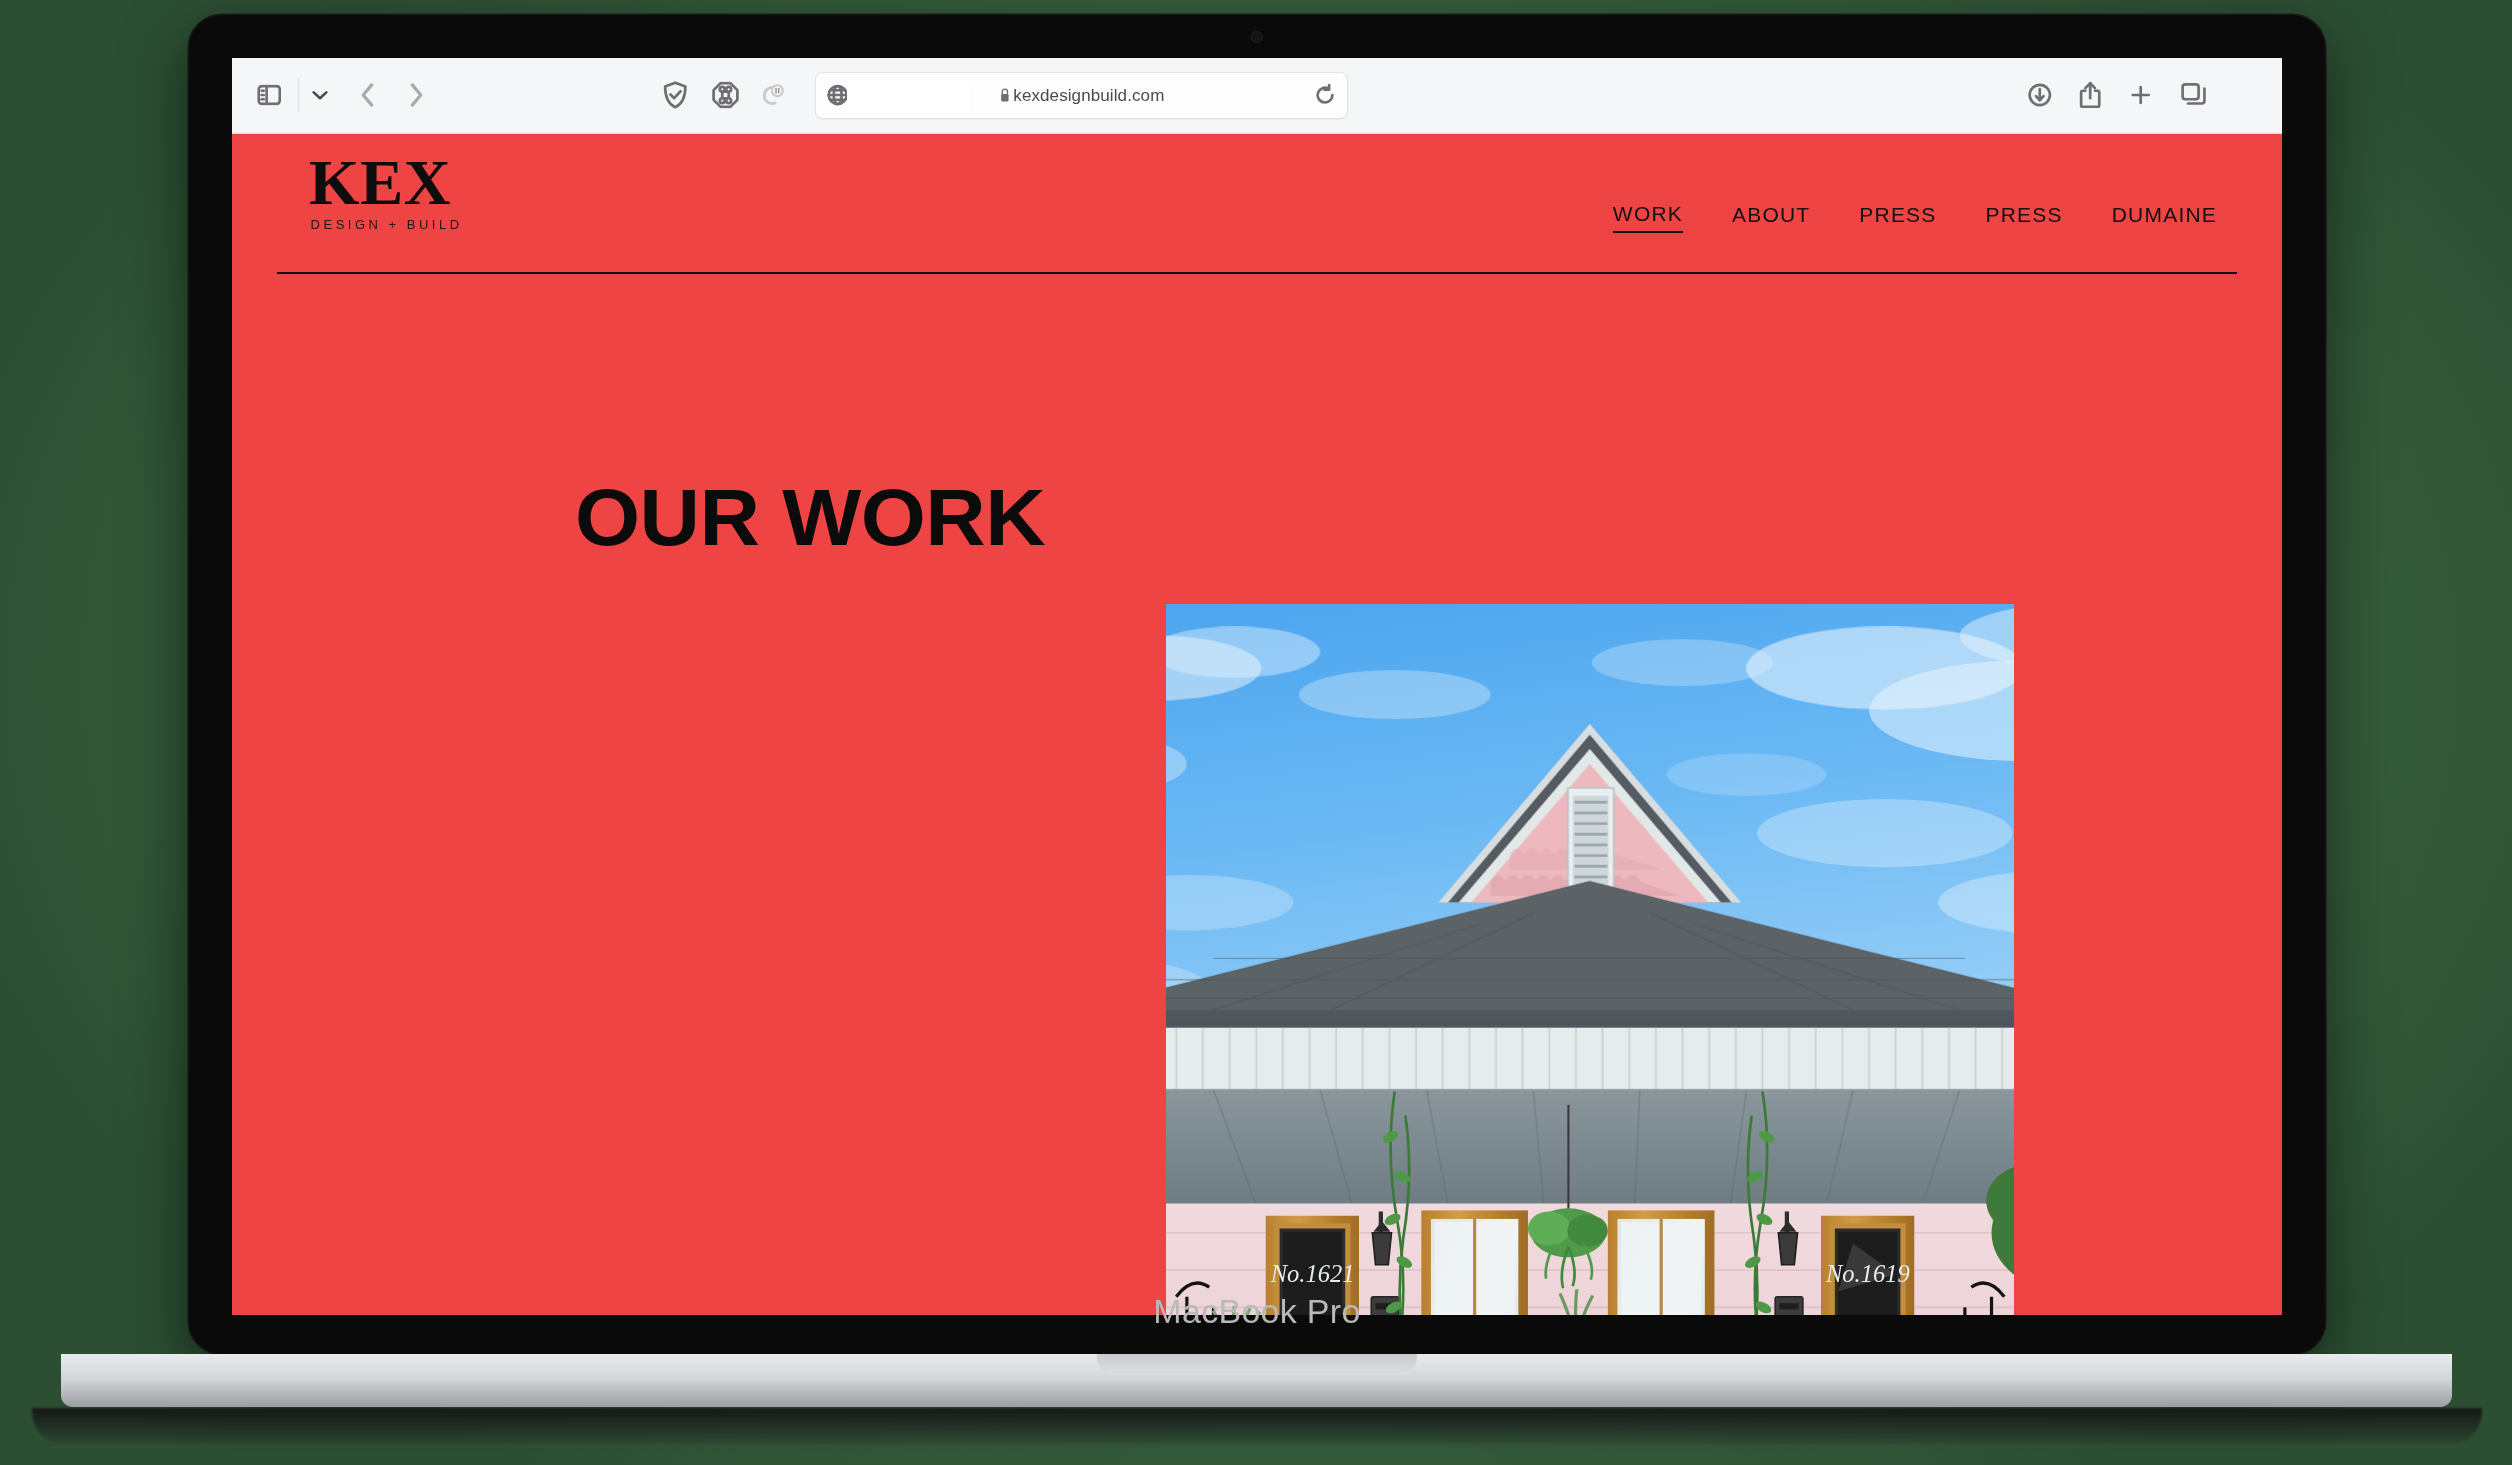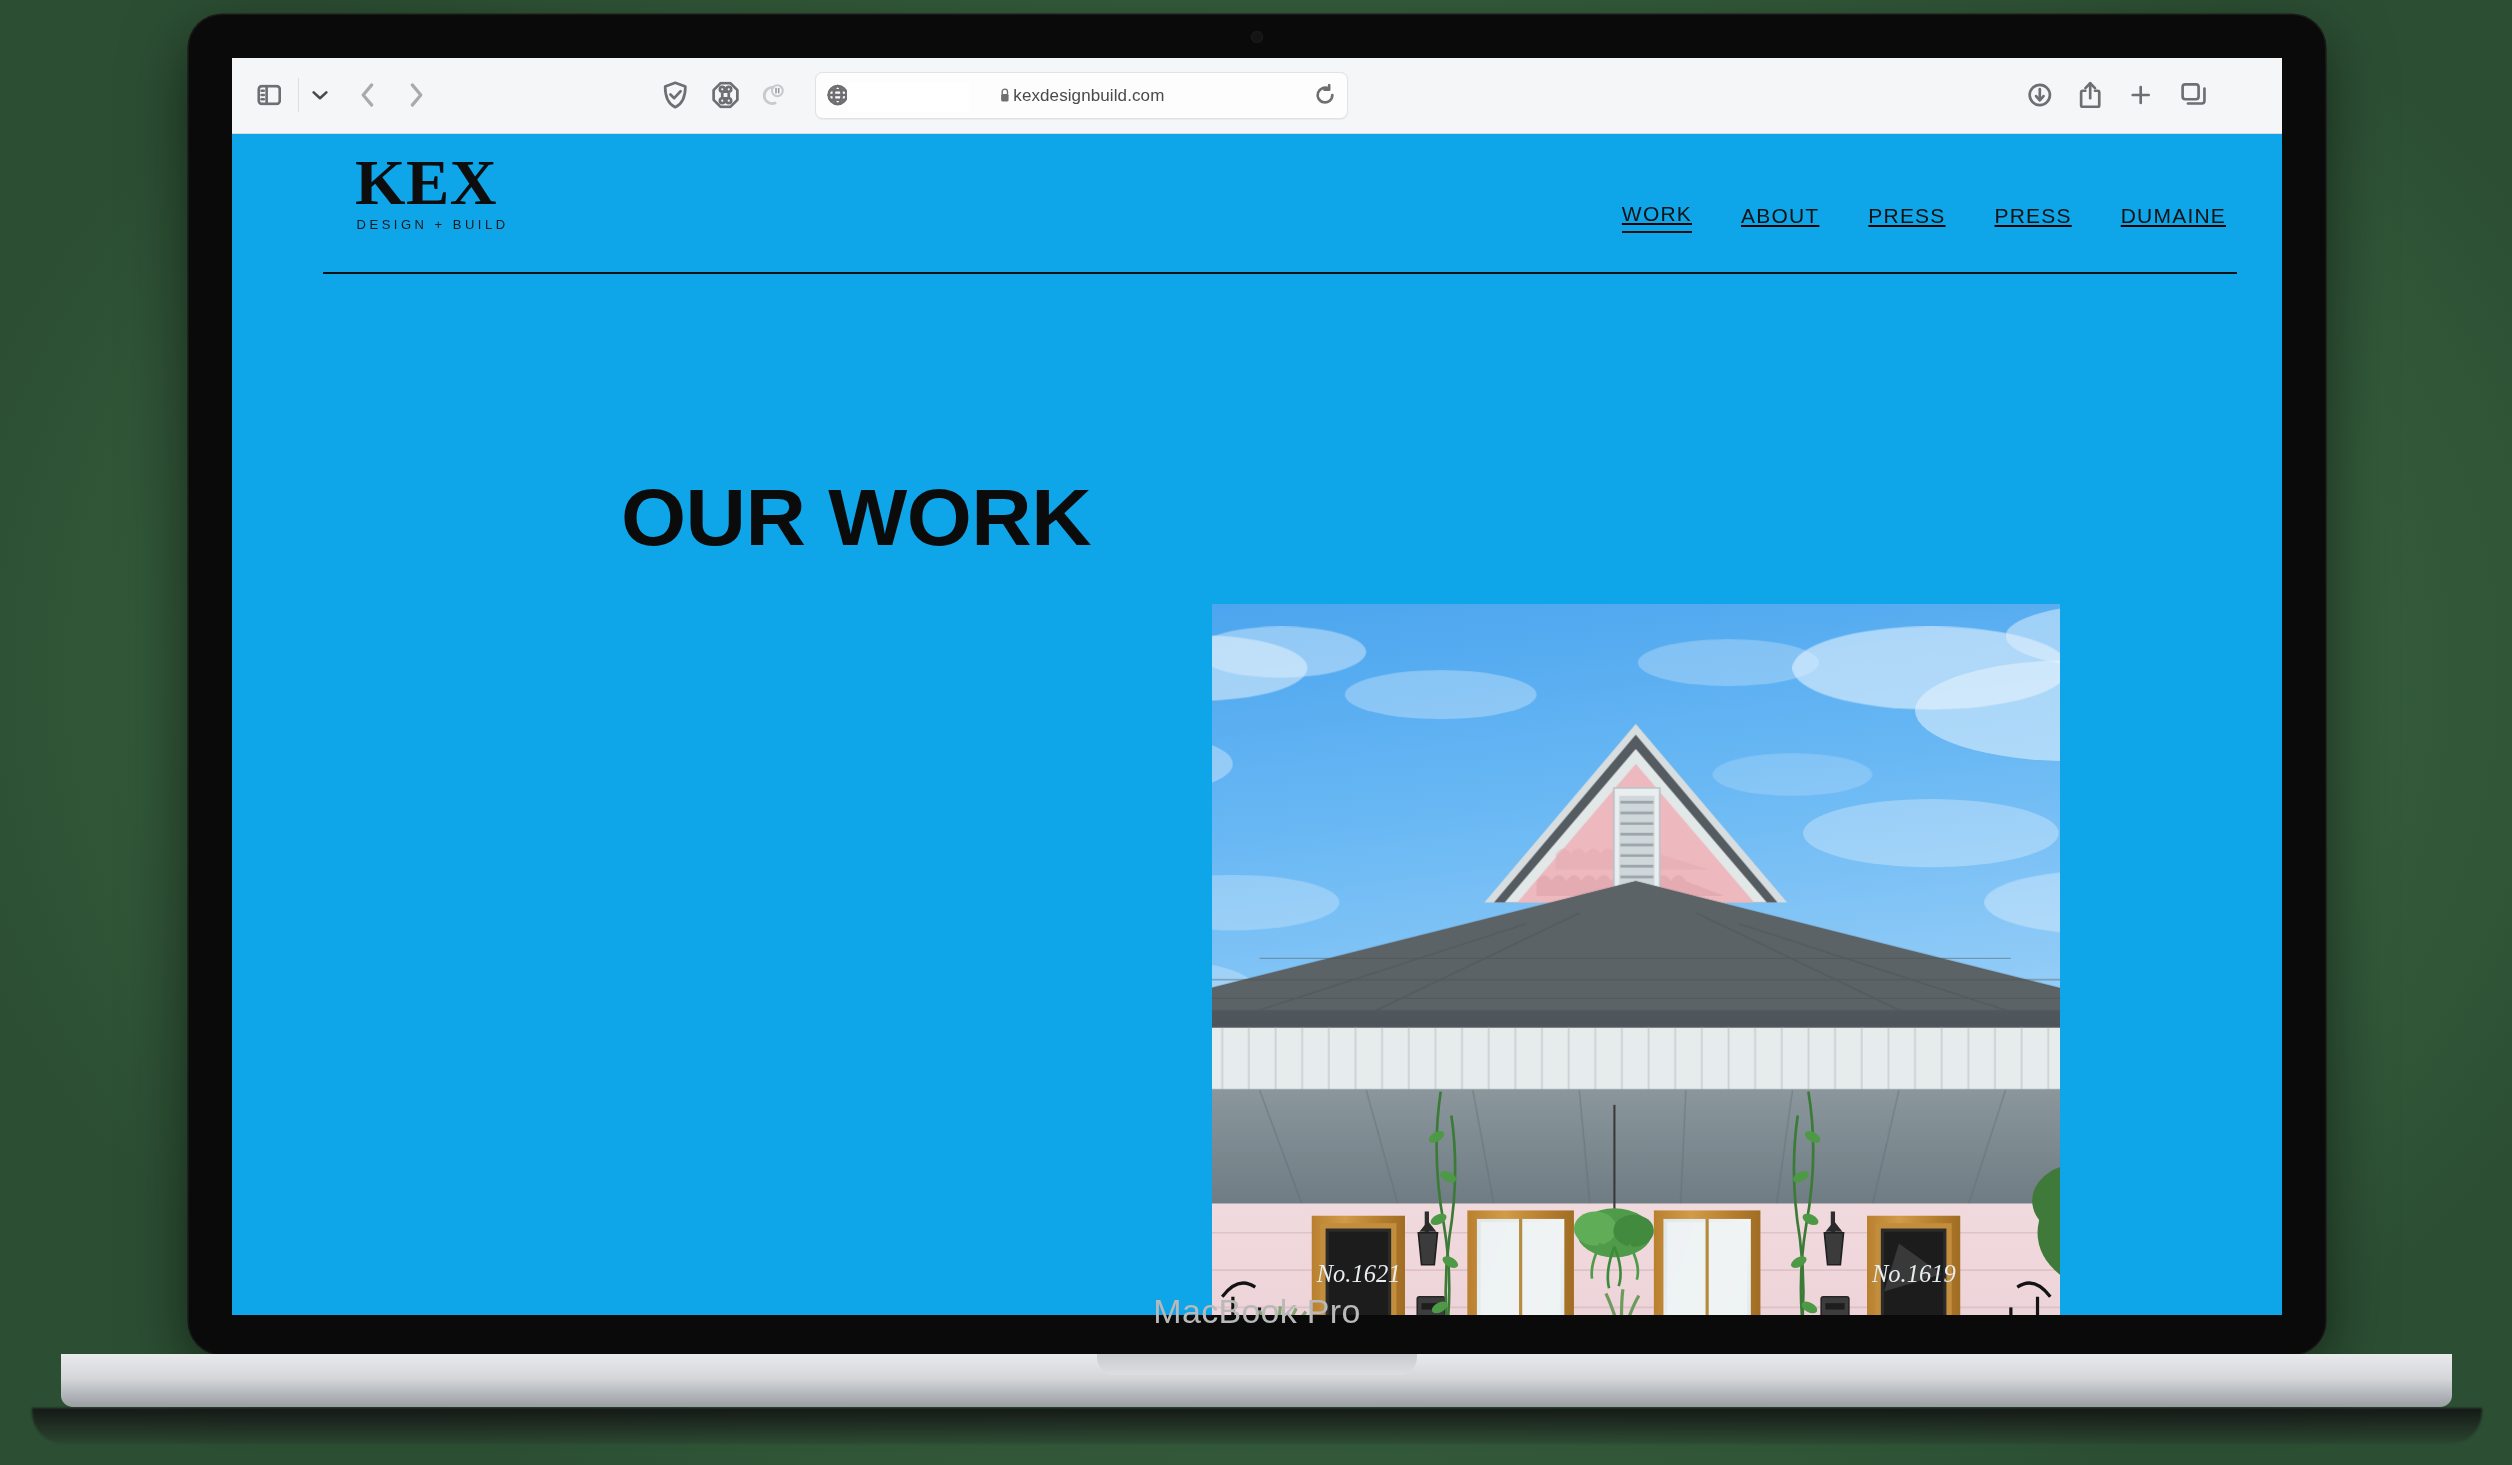--- a/index.html
+++ b/index.html
@@ -150,23 +150,22 @@
 
   #dl-btn    { left: 1795px; }
   #share-btn { left: 1847px; }
   #plus-btn  { left: 1897px; }
   #tabs-btn  { left: 1949px; }
 
   
   #page {
     position: relative;
     height: 1181px;
-    background: #0ea5e9;
+    background: #ef4444;
     overflow: hidden;
-    padding-left: 46px;
   }
 
   
   #site-header {
     position: relative;
     height: 140px;
     border-bottom: 2.1px solid #111111;
     margin: 0 45px;
   }
   #logo {
@@ -187,26 +186,25 @@
   #logo-sub {
     font-family: "Liberation Sans", sans-serif;
     font-size: 13px;
     letter-spacing: 3.5px;
     color: #1a1a1a;
     margin-top: 3.7px;
     padding-left: 1.6px;
   }
   #site-nav {
     position: absolute;
-    right: 11px;
+    right: 20px;
     top: 68px;
     display: flex;
-    align-items: flex-end;
+    align-items: center;
     gap: 49px;
-    text-decoration: underline;
   }
   .nav-link {
     font-family: "Liberation Sans", sans-serif;
     font-size: 21px;
     letter-spacing: 1.2px;
     color: #121212;
     text-decoration: none;
     cursor: pointer;
     padding-bottom: 5.3px;
     white-space: nowrap;

